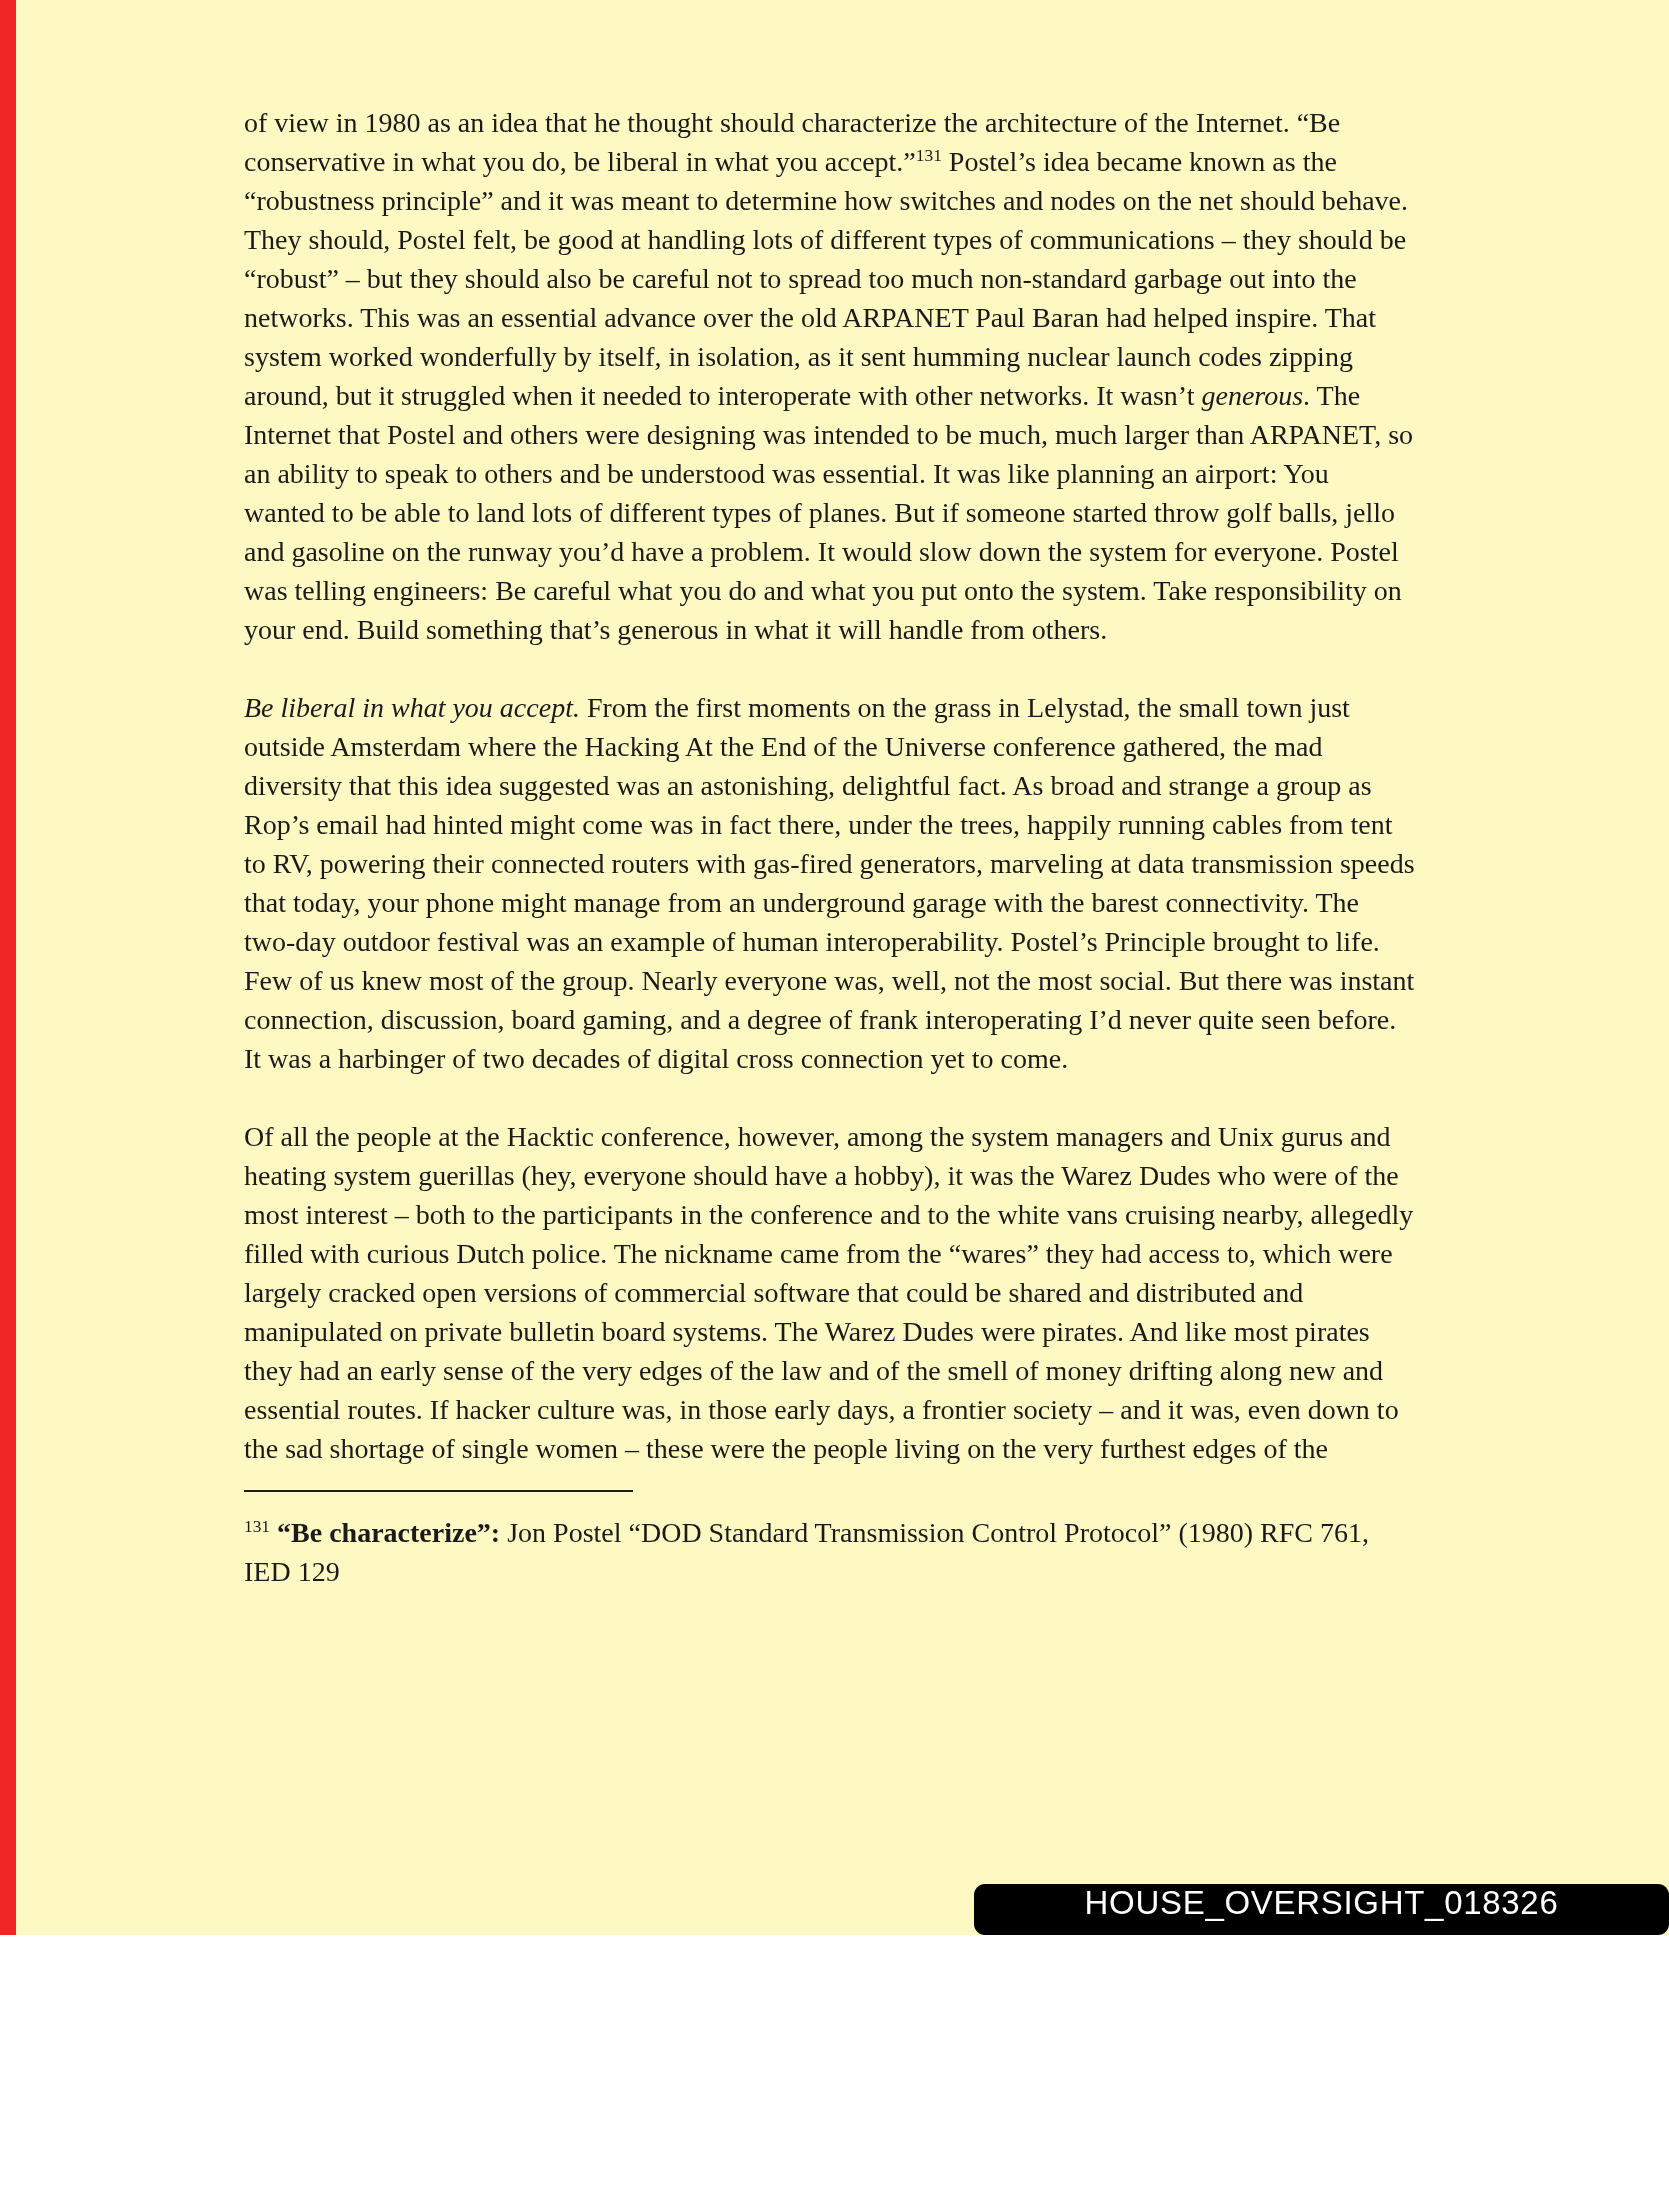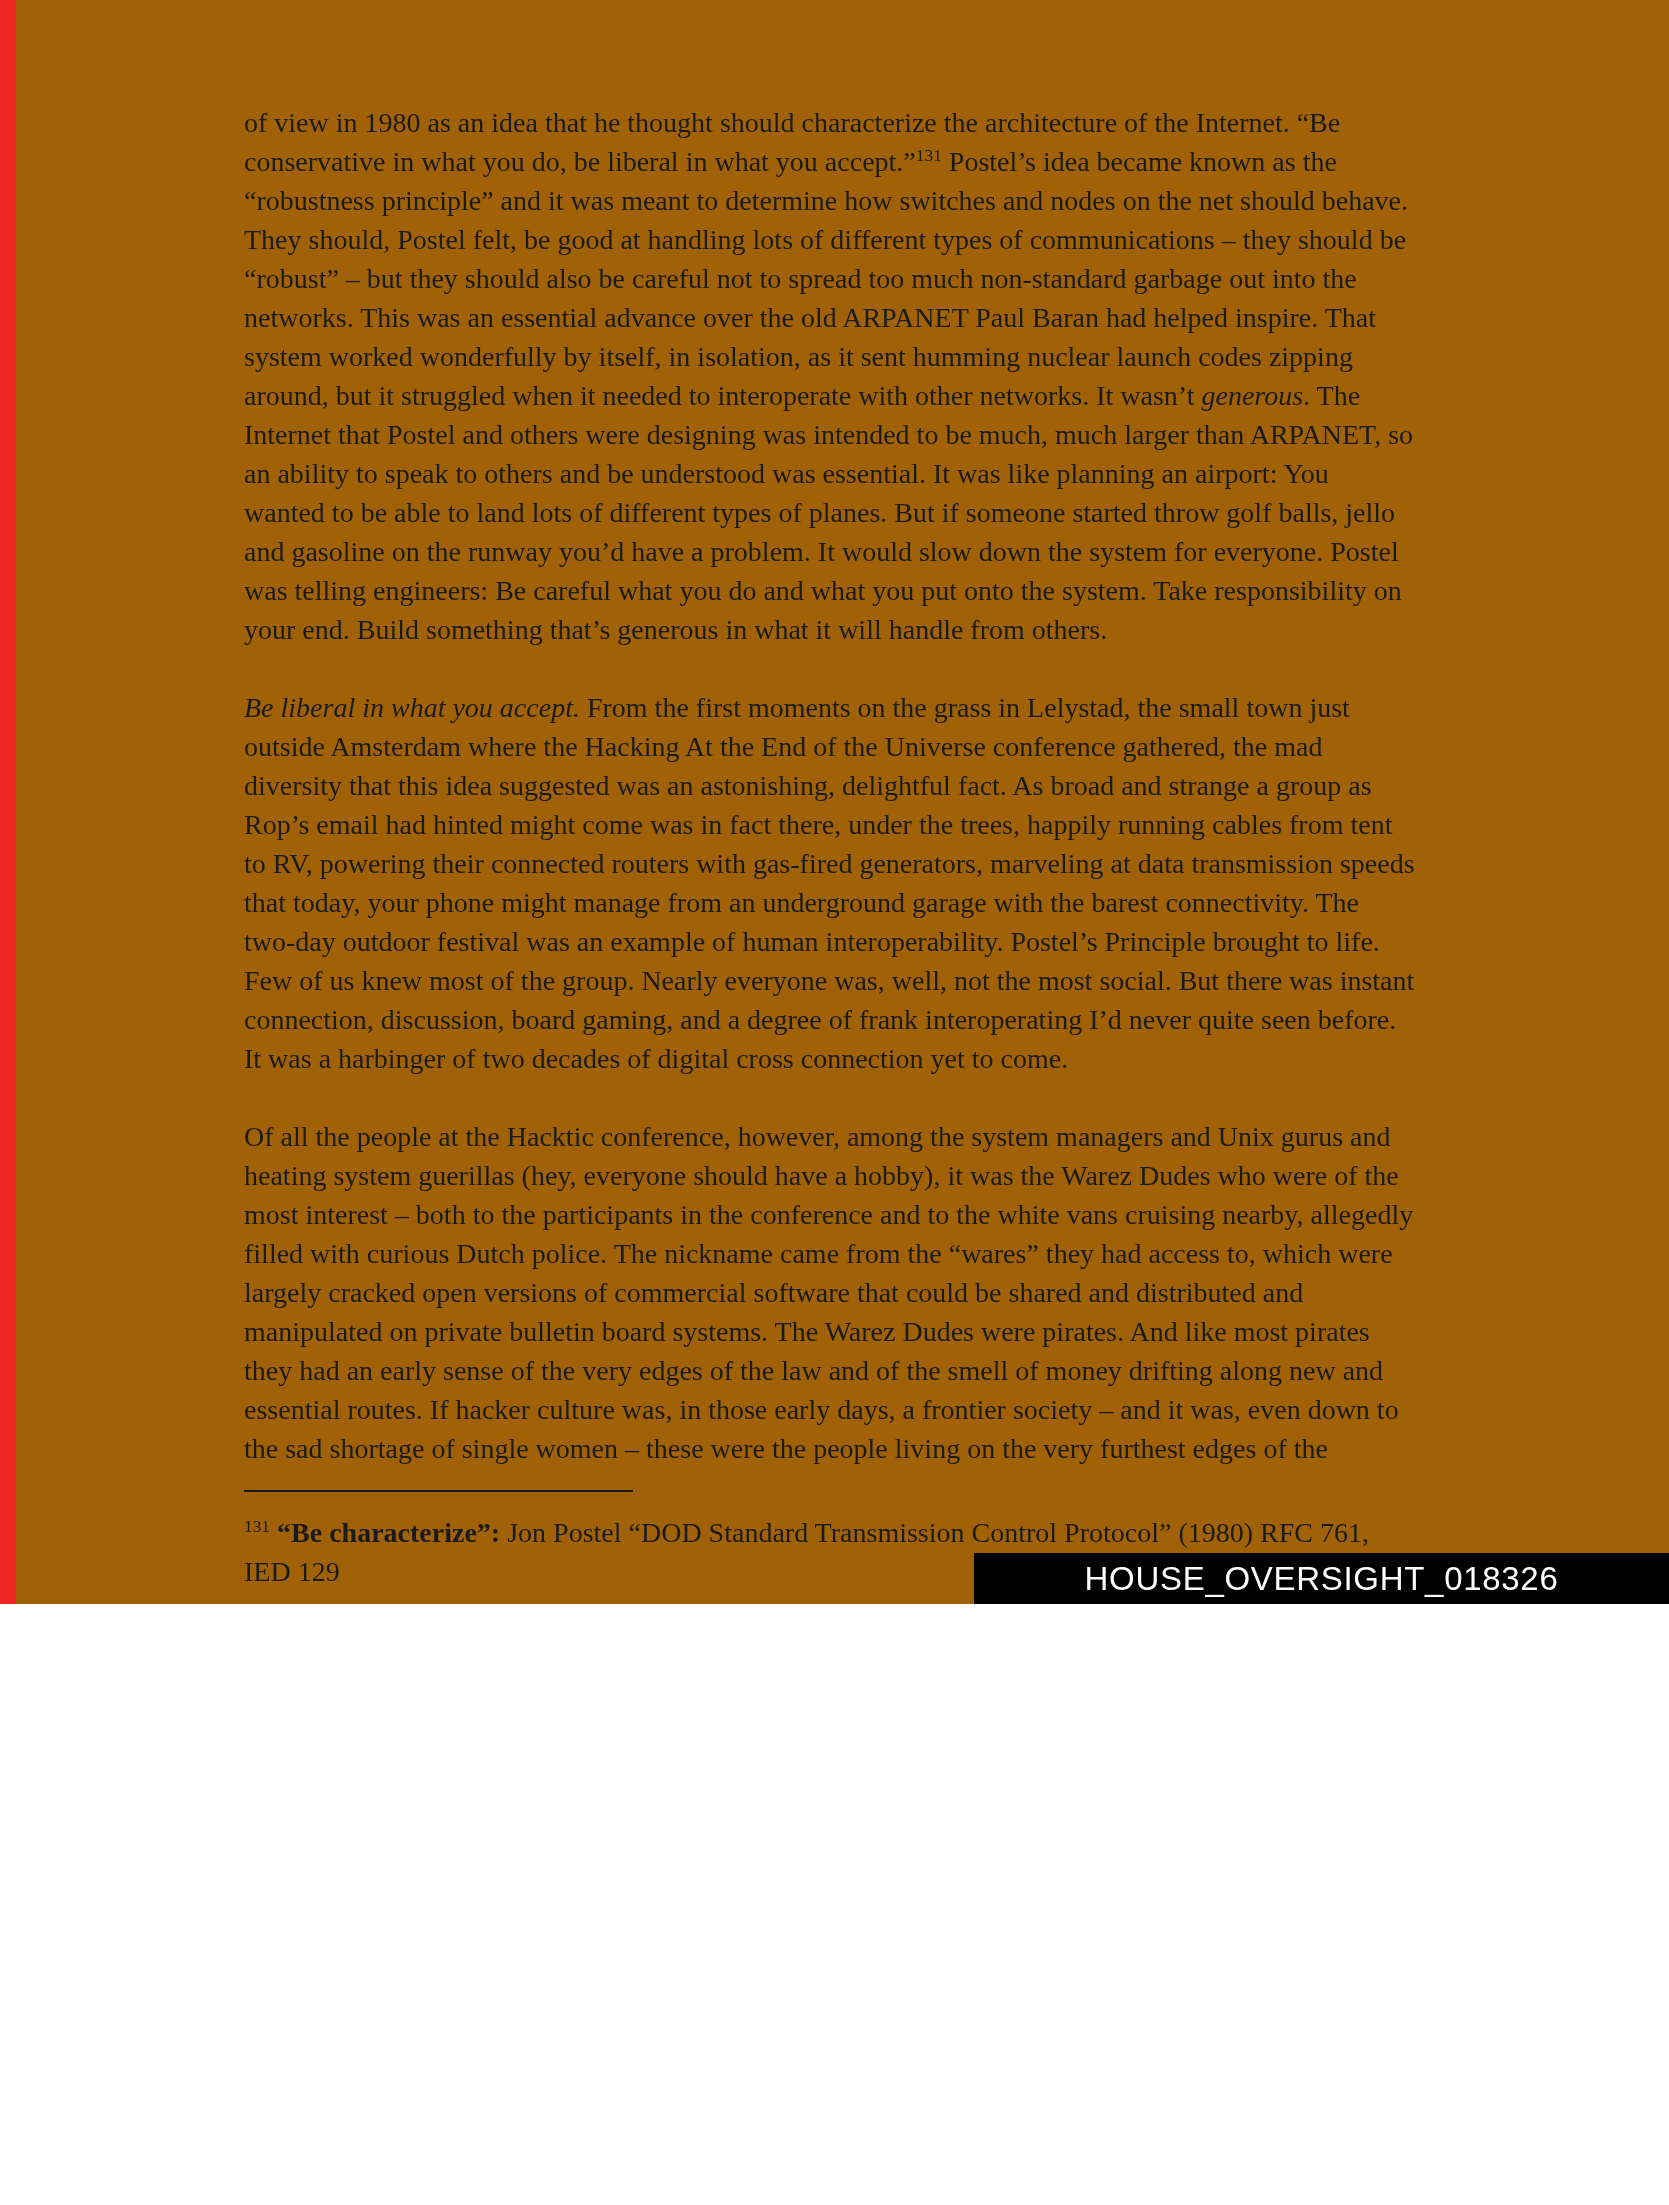--- a/index.html
+++ b/index.html
@@ -3,22 +3,22 @@
 <meta charset="utf-8">
 <style>
   html, body {
     margin: 0;
     padding: 0;
     background: #ffffff;
   }
   .page {
     position: relative;
     width: 1669px;
-    height: 1604px;
-    background: #a16207;
+    height: 1935px;
+    background: #fef9c3;
     overflow: hidden;
     font-family: "Liberation Serif", "DejaVu Serif", serif;
     color: #1b1b1b;
   }
   .red-stripe {
     position: absolute;
     left: 0;
     top: 0;
     width: 15.7px;
     height: 100%;
@@ -64,22 +64,22 @@
     line-height: 33px;
   }
   .stamp-bar {
     position: absolute;
     right: 0;
     bottom: 0;
     width: 695px;
     height: 51px;
     background: #000000;
     display: flex;
-    align-items: center;
     justify-content: center;
+    border-radius: 11px;
   }
   .stamp-bar span {
     font-family: "Liberation Sans", "DejaVu Sans", sans-serif;
     font-size: 33px;
     color: #ffffff;
     letter-spacing: 0.7px;
     white-space: nowrap;
   }
 </style>
 </head>

